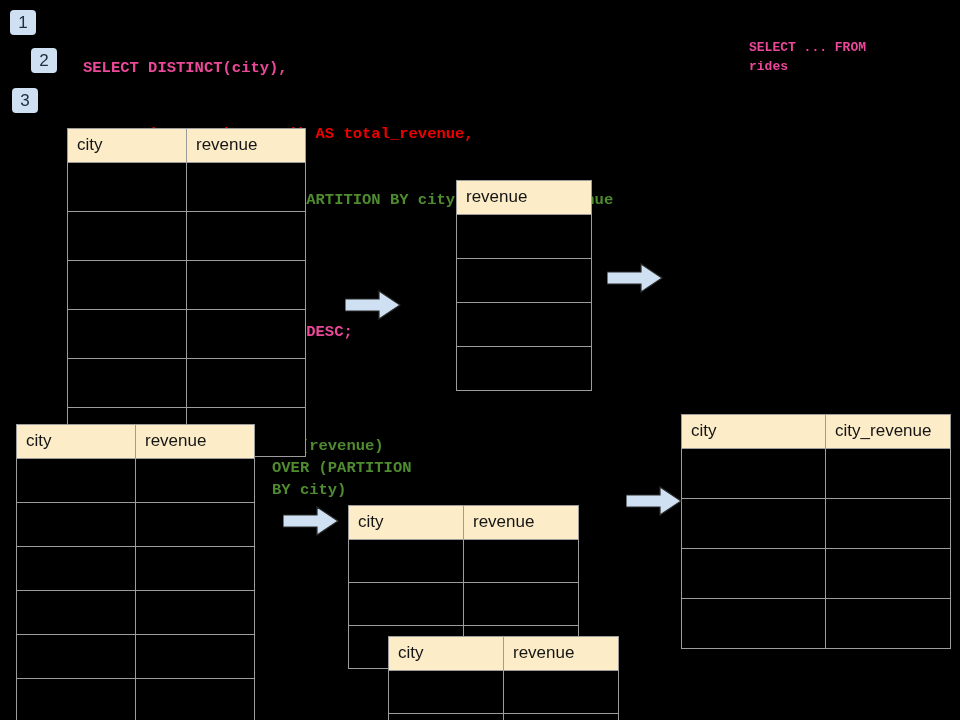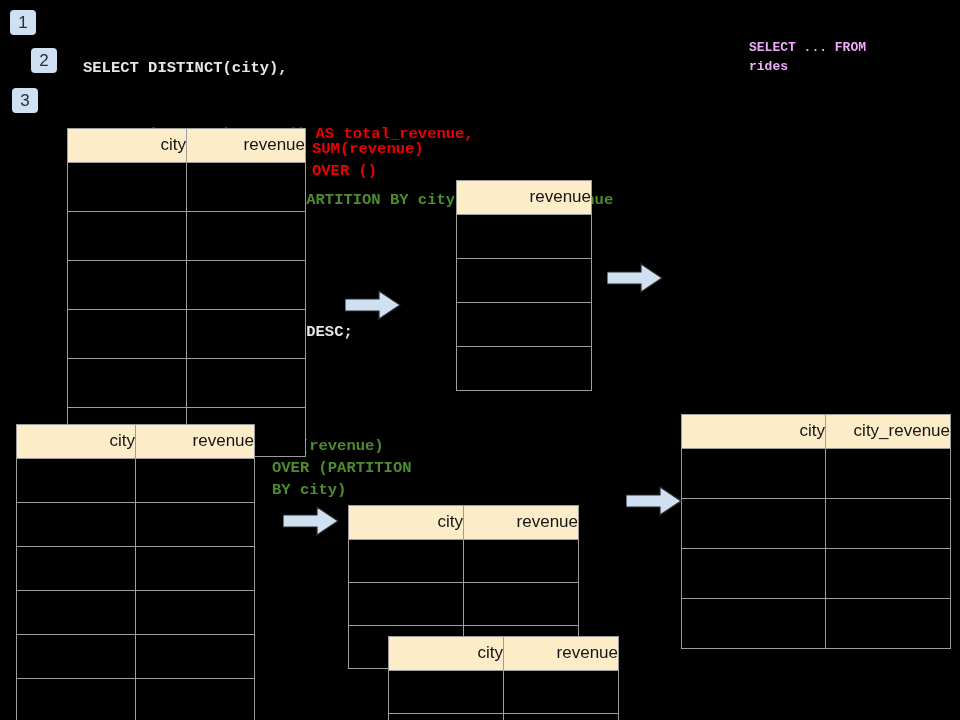--- a/index.html
+++ b/index.html
@@ -42,61 +42,61 @@
   .sql {
     position: absolute;
     font-family: "Liberation Mono", monospace;
     font-weight: bold;
     font-size: 15.5px;
     line-height: 22px;
     white-space: pre;
     letter-spacing: 0px;
   }
   .sql-line { white-space: pre; }
-  .c-purple { color: #e5e5e5; }
+  .c-purple { color: #ec4899; }
   .c-red    { color: #ee0000; }
   .c-green  { color: #4e8c2f; }
 
   .note {
     position: absolute;
     font-family: "Liberation Mono", monospace;
     font-weight: bold;
     font-size: 15.5px;
     line-height: 22px;
     white-space: pre;
   }
   .note-small {
     position: absolute;
     font-family: "Liberation Mono", monospace;
     font-weight: bold;
     font-size: 13px;
     line-height: 19px;
     white-space: pre;
-    color: #f0abfc;
+    color: #ec4899;
   }
 
   
   .tbl {
     position: absolute;
     border-collapse: collapse;
     table-layout: fixed;
     background: #000000;
   }
   .tbl th, .tbl td {
     border: 1px solid #9d9d9d;
     padding: 0;
     margin: 0;
   }
   .tbl th {
     background: #fdecc8;
     color: #151515;
     font-family: "Liberation Sans", sans-serif;
     font-weight: normal;
     font-size: 17px;
-    text-align: right;
+    text-align: left;
     padding: 6px 0 7px 9px;
     height: 25px;
     box-sizing: border-box;
   }
   .tbl td {
     background: #000000;
     height: 40px;
   }
 
   
@@ -125,22 +125,20 @@
     <div class="sql-line c-purple">SELECT DISTINCT(city),</div>
     <div class="sql-line c-red">    SUM(revenue) OVER () AS total_revenue,</div>
     <div class="sql-line c-green">    SUM(revenue) OVER (PARTITION BY city) as city_revenue</div>
     <div class="sql-line c-purple">  FROM rides</div>
     <div class="sql-line c-purple">  ORDER by city_revenue DESC;</div>
   </div>
 
   <div class="note-small" style="left:749px; top:38px;">SELECT ... FROM
 rides</div>
 
-  <div class="note c-red" style="left:312px; top:138px;">SUM(revenue)
-OVER ()</div>
 
   <div class="note c-green" style="left:272px; top:435px;">SUM(revenue)
 OVER (PARTITION
 BY city)</div>
 
   <table class="tbl" id="tbl-rides-top" style="left:67px; top:128px; width:238px;">
     <thead>
       <tr>
         <th style="width:119px;">city</th>
         <th style="width:119px;">revenue</th>

